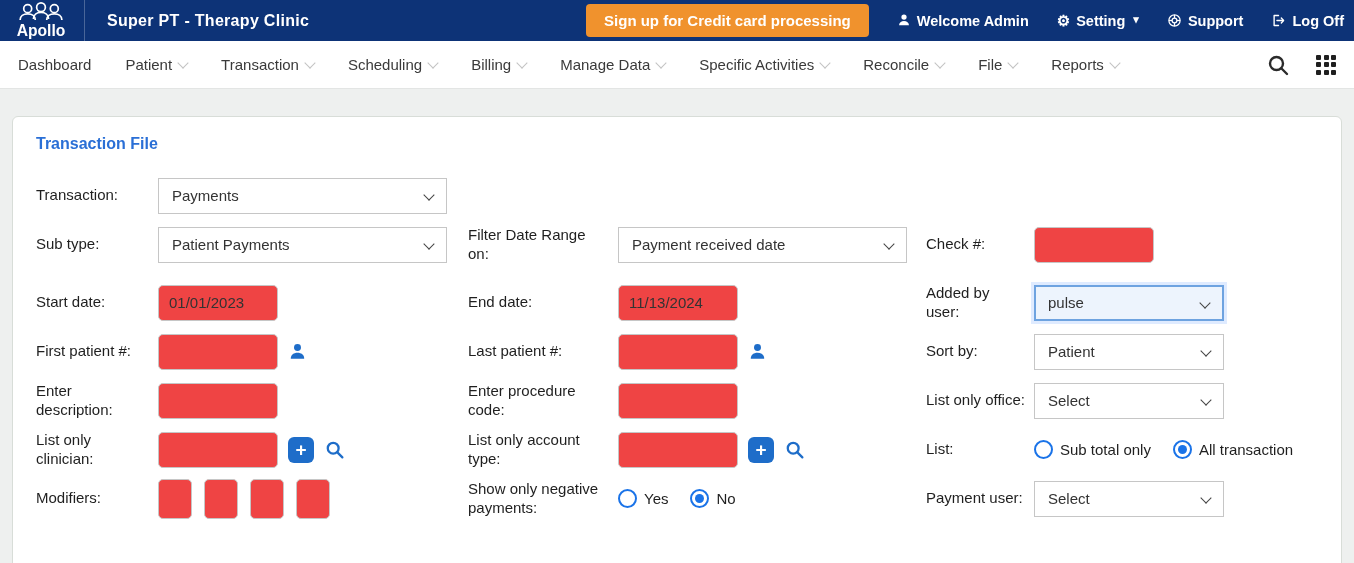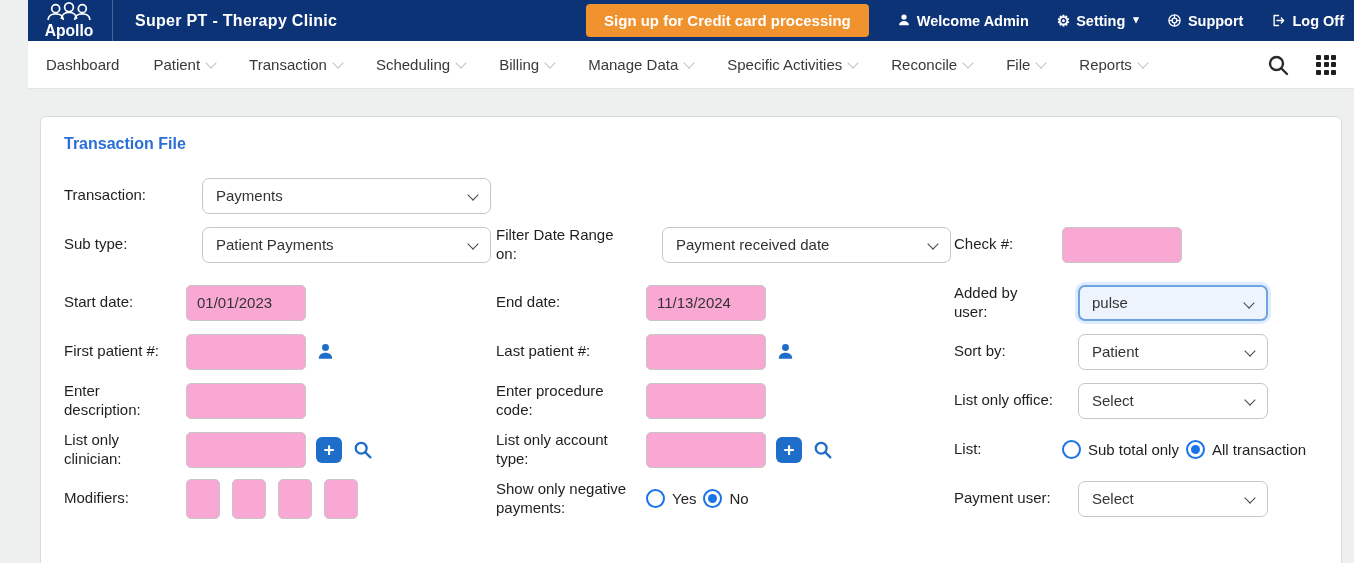--- a/index.html
+++ b/index.html
@@ -1,17 +1,17 @@
 <!DOCTYPE html>
 <html><head>
 <meta charset="utf-8">
 <style>
   * { margin:0; padding:0; box-sizing:border-box; }
   html,body { font-family:"Liberation Sans", sans-serif; }
-  .screen { width:1354px; height:563px; overflow:hidden; background:#eef0ef; position:relative;padding-left:28px; }
+  .screen { width:1354px; height:563px; overflow:hidden; background:#eef0ef; position:relative; }
 
   
   .topbar { height:41px; background:#0d3377; display:flex; align-items:center; color:#fff; padding:0 10px 0 8px; }
   .logo { display:flex; align-items:center; cursor:pointer; padding:0 14px 0 4px; height:41px; }
   .logo svg { display:block; }
   .top-divider { width:1px; height:41px; background:rgba(255,255,255,0.25); }
   .clinic-title { font-size:16px; font-weight:bold; letter-spacing:0.3px; margin-left:22px; white-space:nowrap; }
   .topbar-right { margin-left:auto; display:flex; align-items:center; gap:28px; }
   .cc-btn { background:#f0922d; color:#fff; font-family:"Liberation Sans", sans-serif; font-size:15px; font-weight:bold;
             border:none; border-radius:4px; padding:8px 18px; cursor:pointer; white-space:nowrap; }
@@ -32,38 +32,38 @@
   
   .panel { margin:27px 12px 0 12px; background:#fff; border:1px solid #d8ddd8; border-radius:6px;
            padding:18px 0 30px 23px; height:460px; }
   .panel-title { color:#2a6fd6; font-size:16px; font-weight:bold; margin-bottom:18px; }
 
   .frow { display:grid; grid-template-columns:122px 310px 150px 308px 108px 1fr; align-items:center; min-height:49px; }
   .frow.gap-top { margin-top:9px; }
   .flabel { font-size:15px; color:#1f1f1f; padding-right:8px; line-height:1.25; }
   .ctrl { display:flex; align-items:center; gap:10px; }
 
-  .select { position:relative; height:36px; background:#fff; border:1px solid #c6c6c6; border-radius:7px;
-            display:flex; align-items:center; padding:0 30px 0 13px; font-size:15px; color:#333; cursor:pointer;margin-left:16px; }
+  .select { position:relative; height:36px; background:#fff; border:1px solid #c6c6c6; border-radius:0;
+            display:flex; align-items:center; padding:0 30px 0 13px; font-size:15px; color:#333; cursor:pointer; }
   .select::after { content:""; position:absolute; right:13px; top:12px; width:7px; height:7px;
                    border-right:1.8px solid #444; border-bottom:1.8px solid #444; transform:rotate(45deg); }
   .w-lg { width:289px; }
   .w-md { width:190px; }
   .select.focused { background:#edf4fd; border:2px solid #6ea3e0; box-shadow:0 0 0 3px rgba(77,144,254,0.18); padding-left:12px; }
 
   .tinput { height:36px; width:120px; border:1px solid #c6c6c6; border-radius:5px; padding:0 10px;
-            font-size:15px; color:#333; font-family:"Liberation Sans", sans-serif; outline:none; background:#f9a8d4; }
+            font-size:15px; color:#333; font-family:"Liberation Sans", sans-serif; outline:none; background:#ef4444; }
   .mini { width:34px; height:40px; padding:0; text-align:center; margin-right:12px; }
 
   .plus-btn { width:26px; height:26px; background:#1e6dc9; border:none; border-radius:6px; color:#fff;
               font-size:19px; font-weight:bold; line-height:24px; cursor:pointer; display:flex; align-items:center; justify-content:center;
               font-family:"Liberation Sans", sans-serif; }
   .icon-btn { background:none; border:none; padding:0; cursor:pointer; display:flex; }
 
-  .radio-group { display:flex; align-items:center; gap:7px; }
+  .radio-group { display:flex; align-items:center; gap:22px; }
   .radio { display:flex; align-items:center; gap:7px; cursor:pointer; font-size:15px; color:#1f1f1f; }
   .rc { width:19px; height:19px; border:2.5px solid #1a73e8; border-radius:50%; display:flex; align-items:center; justify-content:center; flex:none; background:#fff; }
   .rc.checked::after { content:""; width:9px; height:9px; border-radius:50%; background:#1a73e8; }
 </style>
 </head>
 <body>
 
 <div class="screen">
 
   <div class="topbar">

